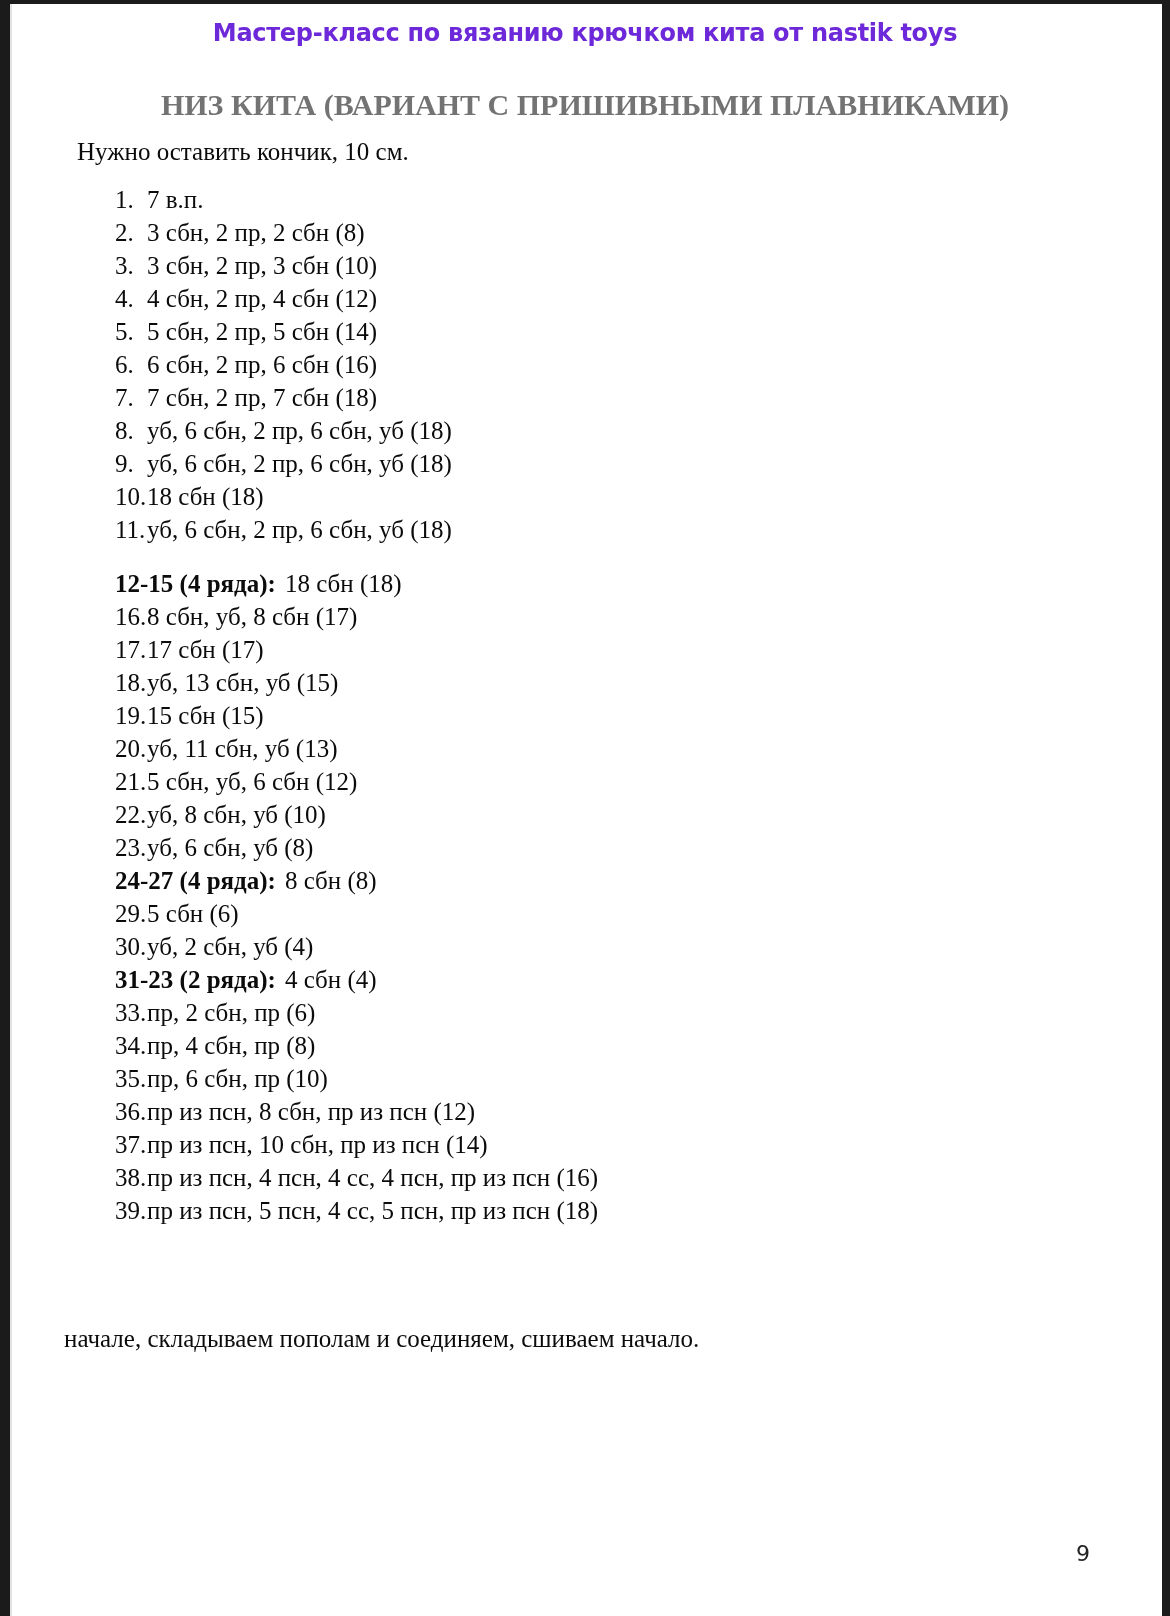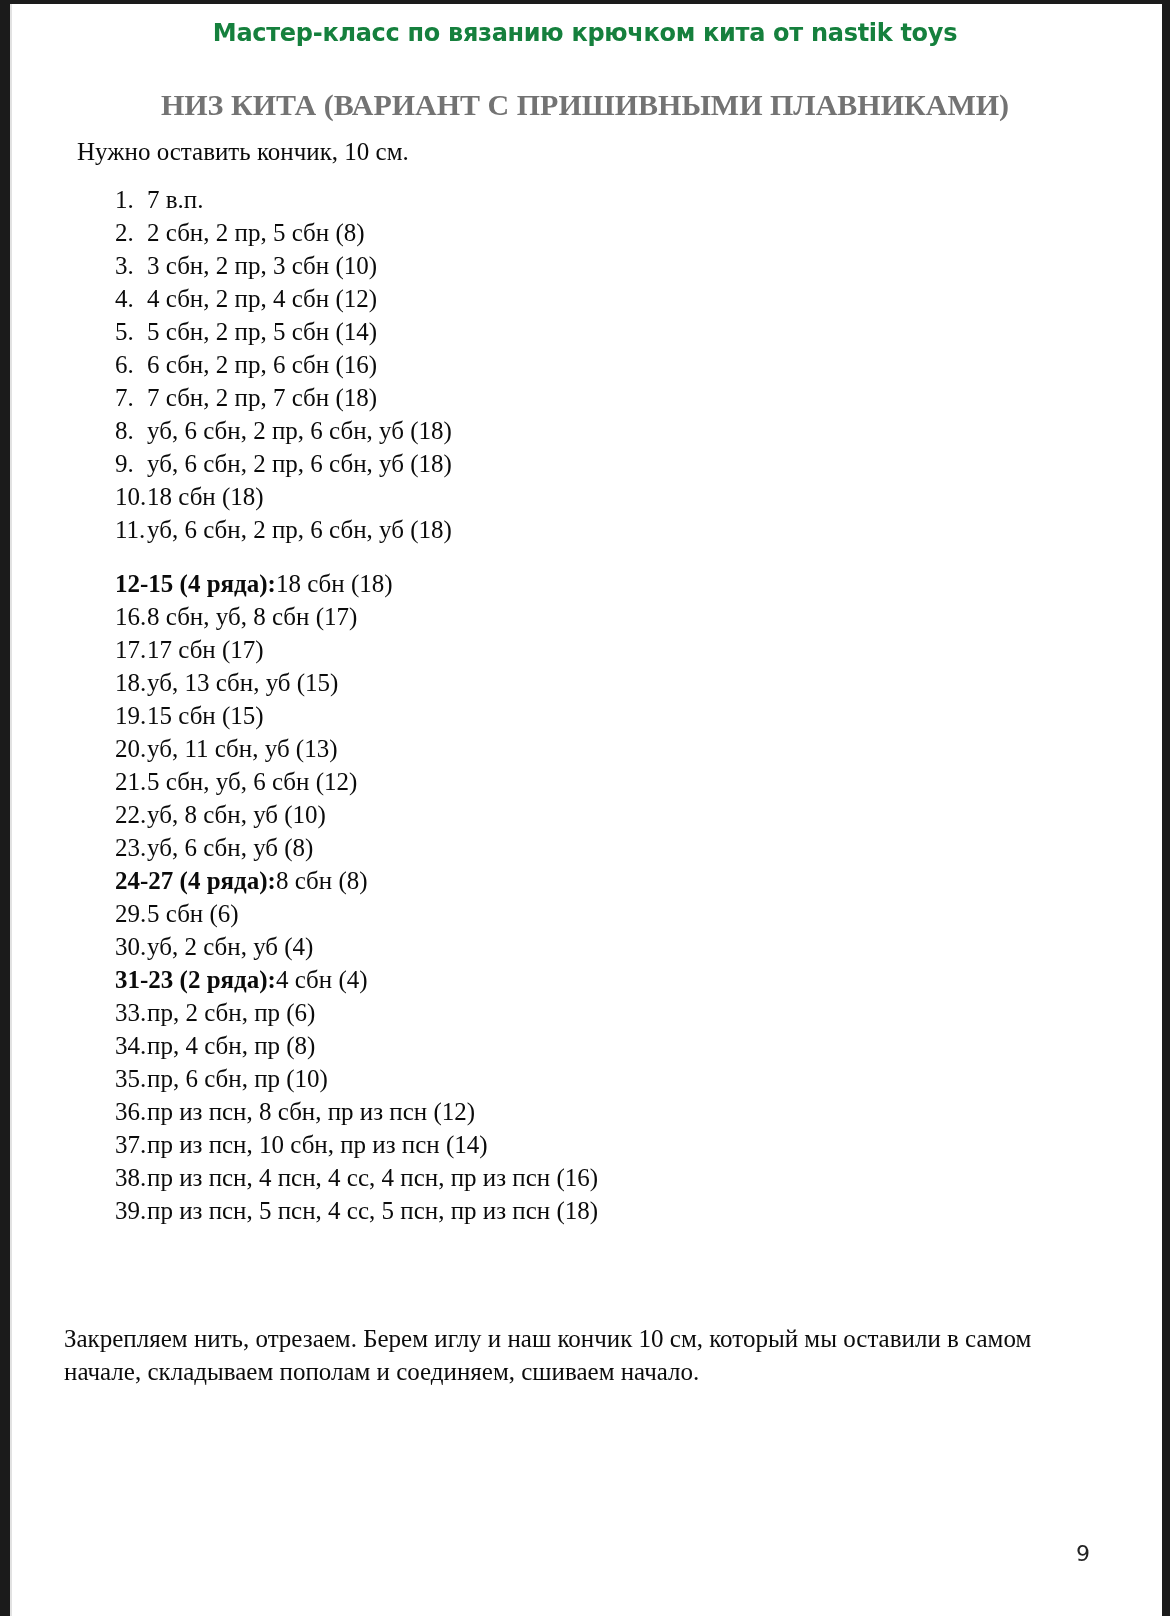--- a/index.html
+++ b/index.html
@@ -10,35 +10,35 @@
   }
   .bar{position:absolute;background:#1b1b1b;}
   .bar-left{left:0;top:0;width:10px;height:1616px;}
   .bar-right{left:1162px;top:0;width:8px;height:1616px;}
   .bar-top{left:0;top:0;width:1170px;height:4px;}
   .page-edge{position:absolute;left:10px;top:0;width:2px;height:1616px;background:#e2e2e2;}
 
   .doc-title{
     position:absolute;top:19px;left:0;width:1170px;text-align:center;
     font-family:"DejaVu Sans", sans-serif;font-weight:bold;font-size:24px;
-    letter-spacing:-0.3px;color:#15803d;
+    letter-spacing:-0.3px;color:#6d28d9;
   }
   .section-title{
     position:absolute;top:88px;left:0;width:1170px;text-align:center;
     font-weight:bold;font-size:30px;color:#737373;
   }
   .intro{
     position:absolute;top:138px;left:77px;font-size:25px;
   }
   .pattern{
     position:absolute;top:183px;left:115px;font-size:25px;line-height:33px;
   }
   .row{display:flex;white-space:nowrap;}
   .row .marker{min-width:32px;flex:0 0 auto;}
-  .row.range .b{font-weight:bold;}
+  .row.range .b{font-weight:bold;margin-right:9px;}
   .mt21{margin-top:21px;}
   .mt28{}
   .closing{
     position:absolute;top:1322px;left:64px;width:1020px;
     font-size:25px;line-height:33px;white-space:nowrap;
   }
   .page-num{
     position:absolute;top:1541px;left:1076px;
     font-family:"DejaVu Sans", sans-serif;font-size:22px;color:#222;
   }
@@ -55,21 +55,21 @@
 <div class="section-title">НИЗ КИТА (ВАРИАНТ С ПРИШИВНЫМИ ПЛАВНИКАМИ)</div>
 <div class="intro">Нужно оставить кончик, 10 см.</div>
 
 <div class="pattern">
   <div class="row item">
       <span class="marker">1.</span>
       <span class="txt">7 в.п.</span>
     </div>
   <div class="row item">
       <span class="marker">2.</span>
-      <span class="txt">2 сбн, 2 пр, 5 сбн (8)</span>
+      <span class="txt">3 сбн, 2 пр, 2 сбн (8)</span>
     </div>
   <div class="row item">
       <span class="marker">3.</span>
       <span class="txt">3 сбн, 2 пр, 3 сбн (10)</span>
     </div>
   <div class="row item">
       <span class="marker">4.</span>
       <span class="txt">4 сбн, 2 пр, 4 сбн (12)</span>
     </div>
   <div class="row item">
@@ -176,17 +176,16 @@
       <span class="marker">38.</span>
       <span class="txt">пр из псн, 4 псн, 4 сс, 4 псн, пр из псн (16)</span>
     </div>
   <div class="row item">
       <span class="marker">39.</span>
       <span class="txt">пр из псн, 5 псн, 4 сс, 5 псн, пр из псн (18)</span>
     </div>
 </div>
 
 <div class="closing">
-  <div>Закрепляем нить, отрезаем. Берем иглу и наш кончик 10 см, который мы оставили в самом</div>
   <div>начале, складываем пополам и соединяем, сшиваем начало.</div>
 </div>
 
 <div class="page-num">9</div>
 
 </body></html>

